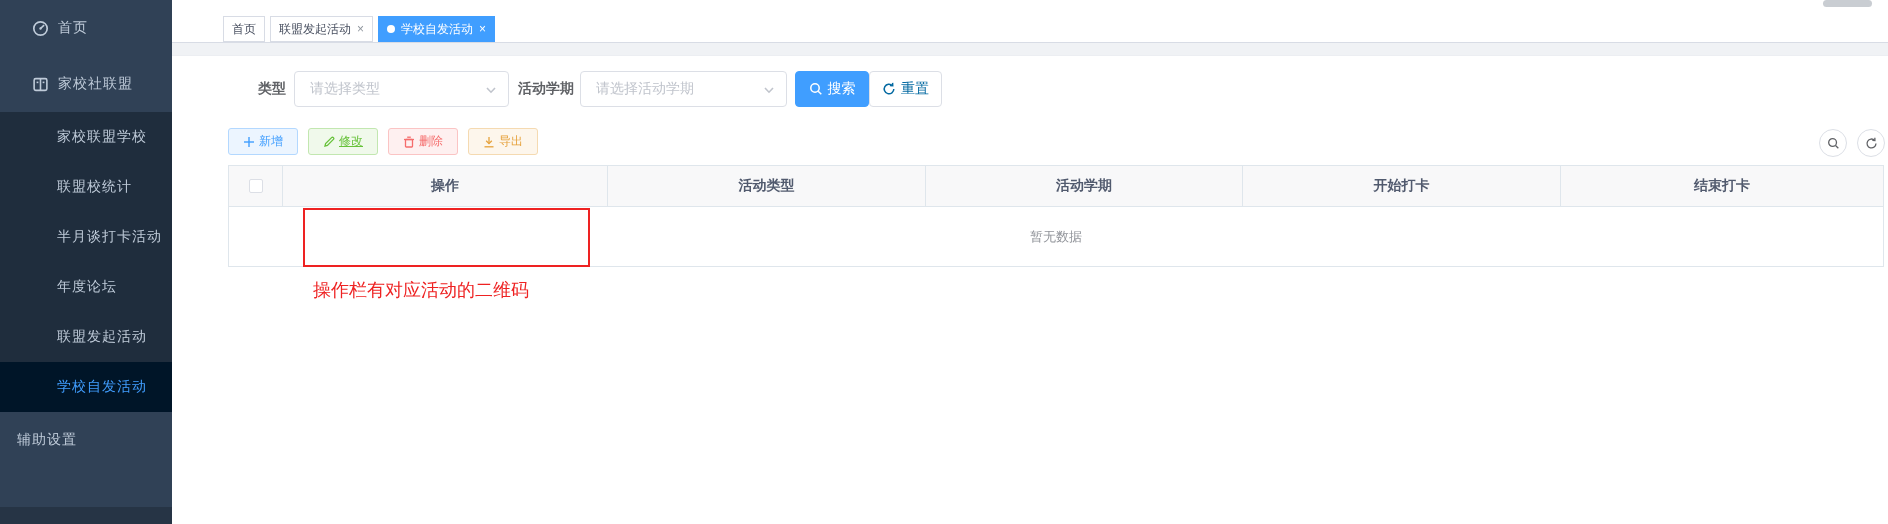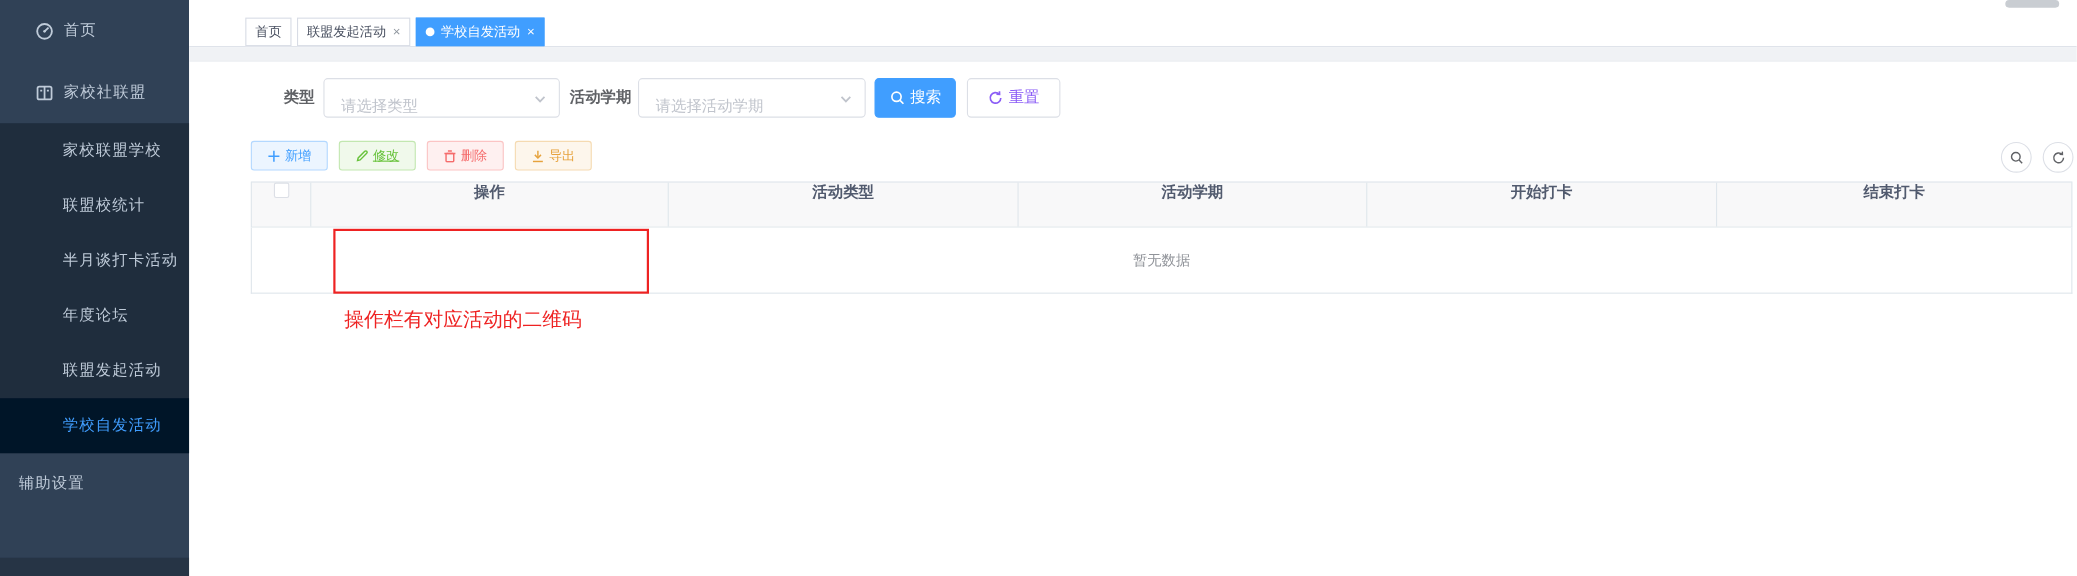--- a/index.html
+++ b/index.html
@@ -45,33 +45,33 @@
 
   .band { position:absolute; left:0; top:43px; width:100%; height:13px; background:#f0f2f5; border-bottom:1px solid #eceef2; }
 
   
   .filter-row { position:absolute; left:86px; top:71px; height:36px; display:flex; align-items:center; }
   .f-label { font-size:14px; color:#606266; font-weight:600; white-space:nowrap; }
   .f-label.l1 { margin-right:8px; }
   .f-label.l2 { margin:0 6px 0 9px; }
   .select {
     height:36px; border:1px solid #dcdfe6; border-radius:4px; background:#fff;
-    display:flex; align-items:flex-end; padding:0 28px 0 15px; position:relative; cursor:pointer;
+    display:flex; align-items:center; padding:0 28px 0 15px; position:relative; cursor:pointer;
   }
   .select.s1 { width:215px; }
   .select.s2 { width:207px; }
   .select .placeholder { color:#c0c4cc; font-size:14px; white-space:nowrap; overflow:hidden; }
   .select .chev { position:absolute; right:10px; top:11px; width:14px; height:14px; color:#c0c4cc; }
   .btn {
     height:36px; border-radius:4px; display:inline-flex; align-items:center; justify-content:center;
     font-size:14px; cursor:pointer; white-space:nowrap;
   }
   .btn .bicon { width:14px; height:14px; margin-right:5px; }
   .btn-search { width:74px; margin-left:8px; background:#409eff; border:1px solid #409eff; color:#fff; }
-  .btn-reset  { width:85px; margin-left:10px; background:#fff; border:1px solid #dcdfe6; color:#8b5cf6; }
+  .btn-reset  { width:73px; background:#fff; border:1px solid #dcdfe6; color:#0369a1; }
 
   
   .toolbar { position:absolute; left:56px; top:128px; display:flex; gap:10px; }
   .tbtn {
     height:27px; padding:0 14px; border-radius:3px; font-size:12px;
     display:inline-flex; align-items:center; cursor:pointer; white-space:nowrap;
   }
   .tbtn .bicon { width:12px; height:12px; margin-right:4px; }
   .tbtn-add    { background:#ecf5ff; border:1px solid #b3d8ff; color:#409eff; }
   .tbtn-edit   { background:#f0f9eb; border:1px solid #c2e7b0; color:#67c23a;text-decoration:underline; }
@@ -84,21 +84,21 @@
     display:flex; align-items:center; justify-content:center; cursor:pointer;
   }
   .circle-btn svg { width:13px; height:13px; }
   .circle-search { left:1647px; }
   .circle-refresh { left:1685px; }
 
   
   .table { position:absolute; left:56px; top:165px; width:1656px; }
   .thead { display:flex; height:42px; background:#f8f8f9; border:1px solid #dfe6ec; }
   .th {
-    display:flex; align-items:flex-start; justify-content:center;
+    display:flex; align-items:center; justify-content:center;
     font-size:14px; font-weight:700; color:#515a6e; border-right:1px solid #dfe6ec; height:100%;
   }
   .th:last-child { border-right:none; }
   .th-check { width:54px; flex:none; }
   .checkbox { width:14px; height:14px; border:1px solid #dcdfe6; border-radius:2px; background:#fff; cursor:pointer; }
   .empty-row {
     height:60px; border:1px solid #dfe6ec; border-top:none; background:#fff;
     display:flex; align-items:center; justify-content:center; color:#909399; font-size:13px;
   }
 

